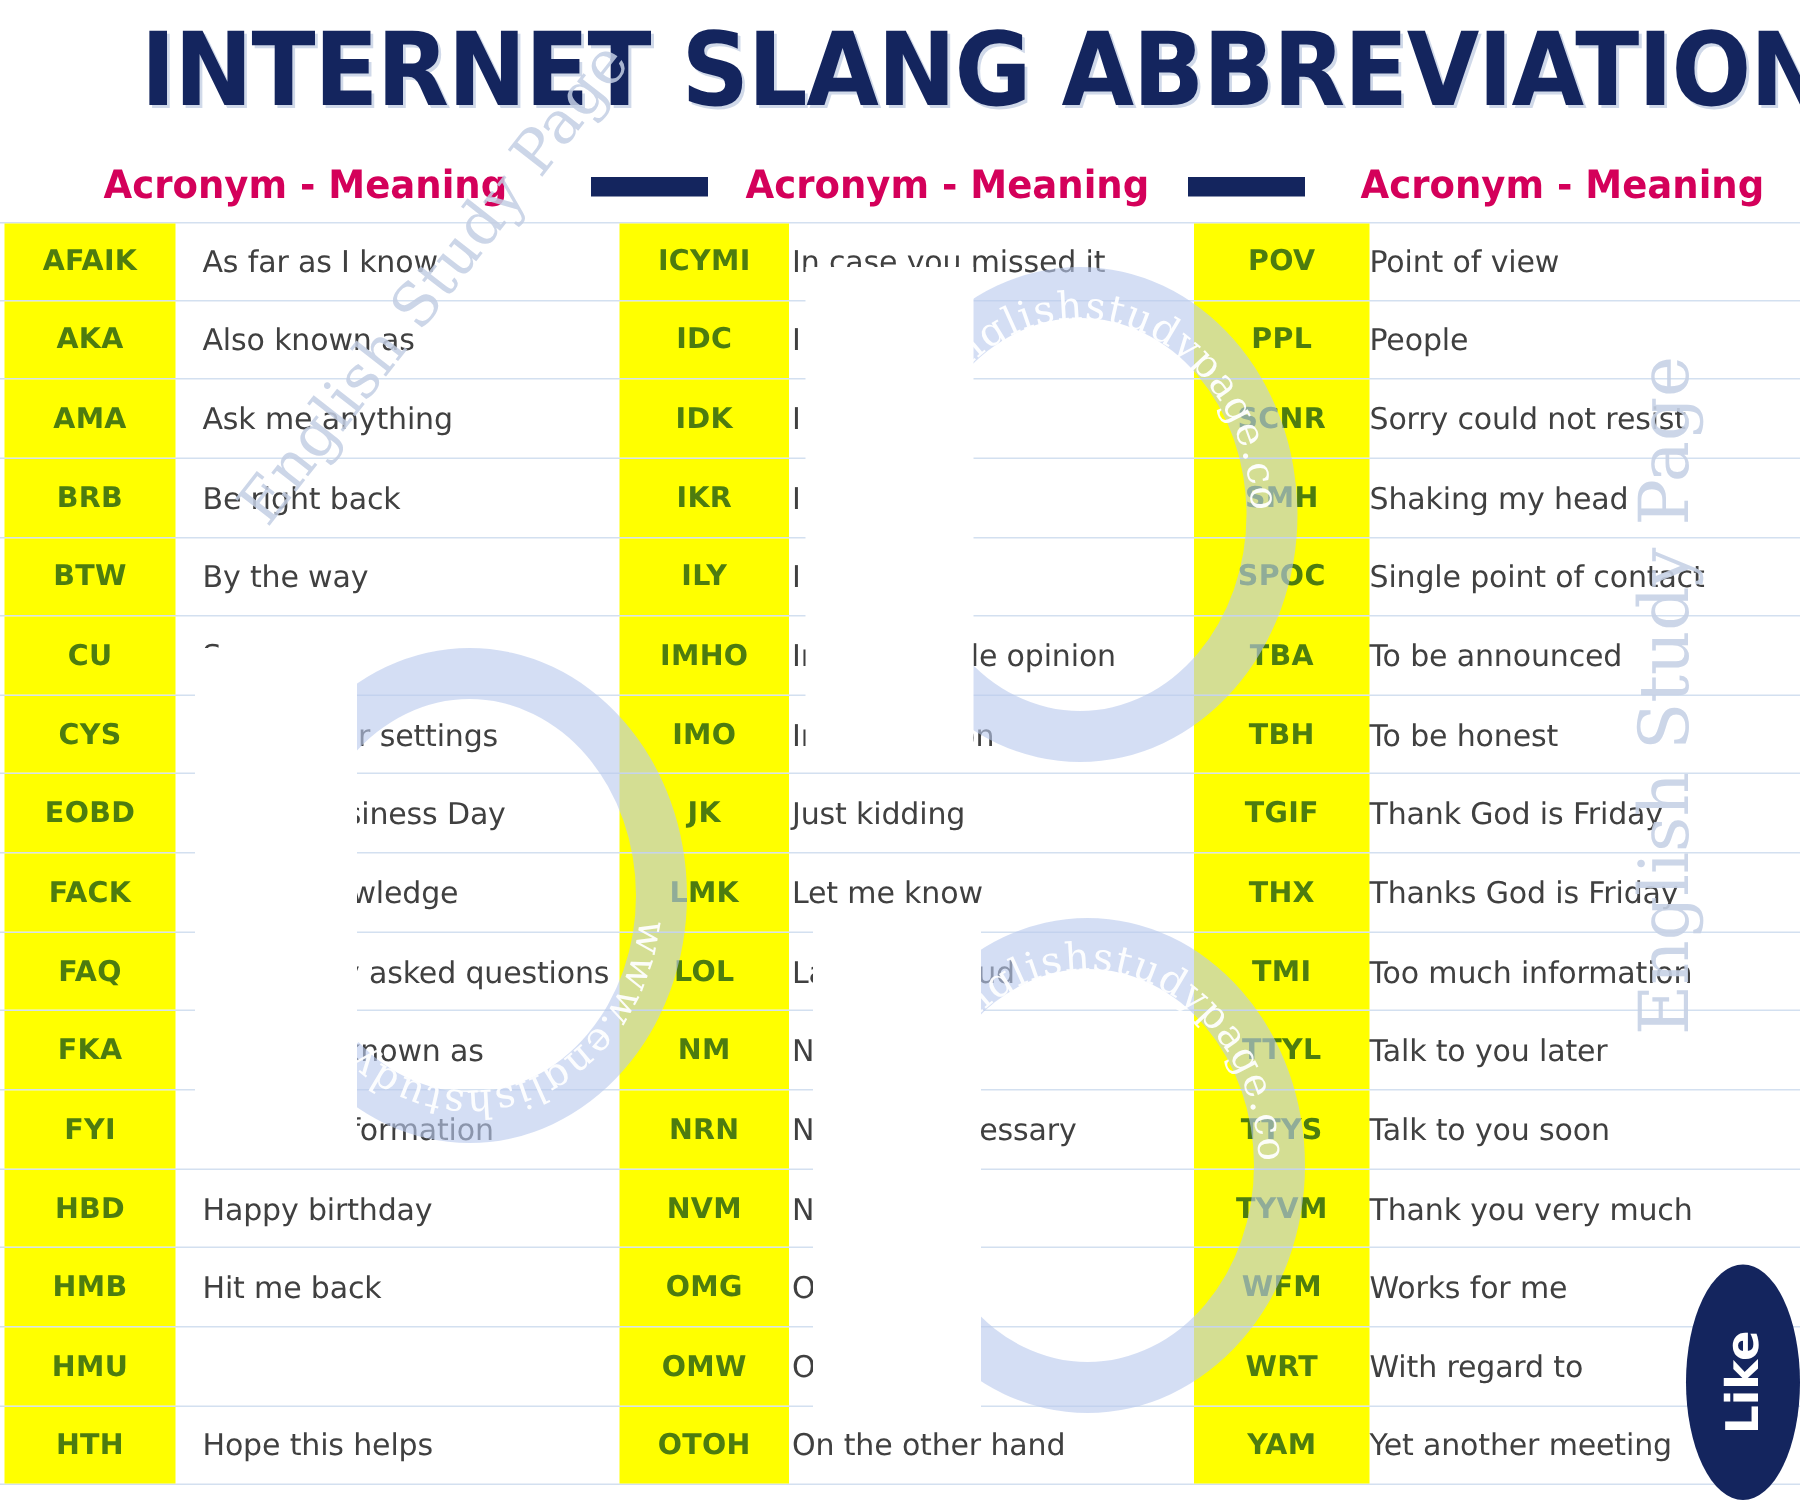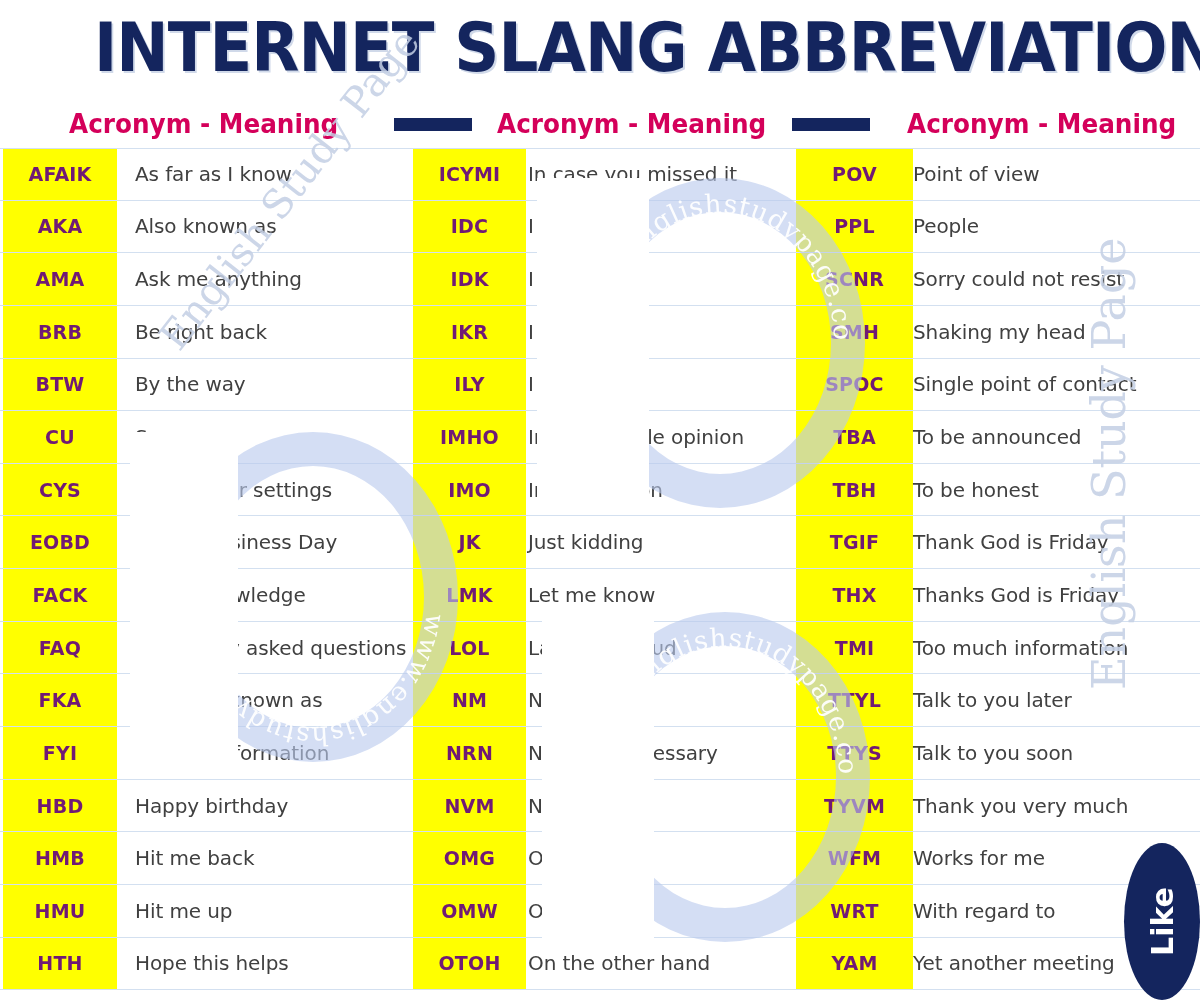--- a/index.html
+++ b/index.html
@@ -70,21 +70,21 @@
   }
   .row:first-child{border-top:1px solid #d3e0f0;}
 
   .cell-acr{
     flex:0 0 auto;
     background:#ffff00;
     display:flex;align-items:center;justify-content:center;
     font-family:"DejaVu Sans", sans-serif;
     font-weight:700;
     font-size:19px;
-    color:#701a75;
+    color:#4d7c0f;
     box-sizing:border-box;
     letter-spacing:0.2px;
   }
   .cell-mean{
     flex:1 1 auto;
     display:flex;align-items:center;
     font-family:"DejaVu Sans", sans-serif;
     font-weight:400;
     font-size:20px;
     color:#404040;
@@ -252,21 +252,20 @@
         <div class="row">
           <div class="cell-acr">HBD</div>
           <div class="cell-mean">Happy birthday</div>
         </div>
         <div class="row">
           <div class="cell-acr">HMB</div>
           <div class="cell-mean">Hit me back</div>
         </div>
         <div class="row">
           <div class="cell-acr">HMU</div>
-          <div class="cell-mean">Hit me up</div>
         </div>
         <div class="row">
           <div class="cell-acr">HTH</div>
           <div class="cell-mean">Hope this helps</div>
         </div>
       </div>
     <div class="col col-2" id="col-2">
         <div class="row">
           <div class="cell-acr">ICYMI</div>
           <div class="cell-mean">In case you missed it</div>

